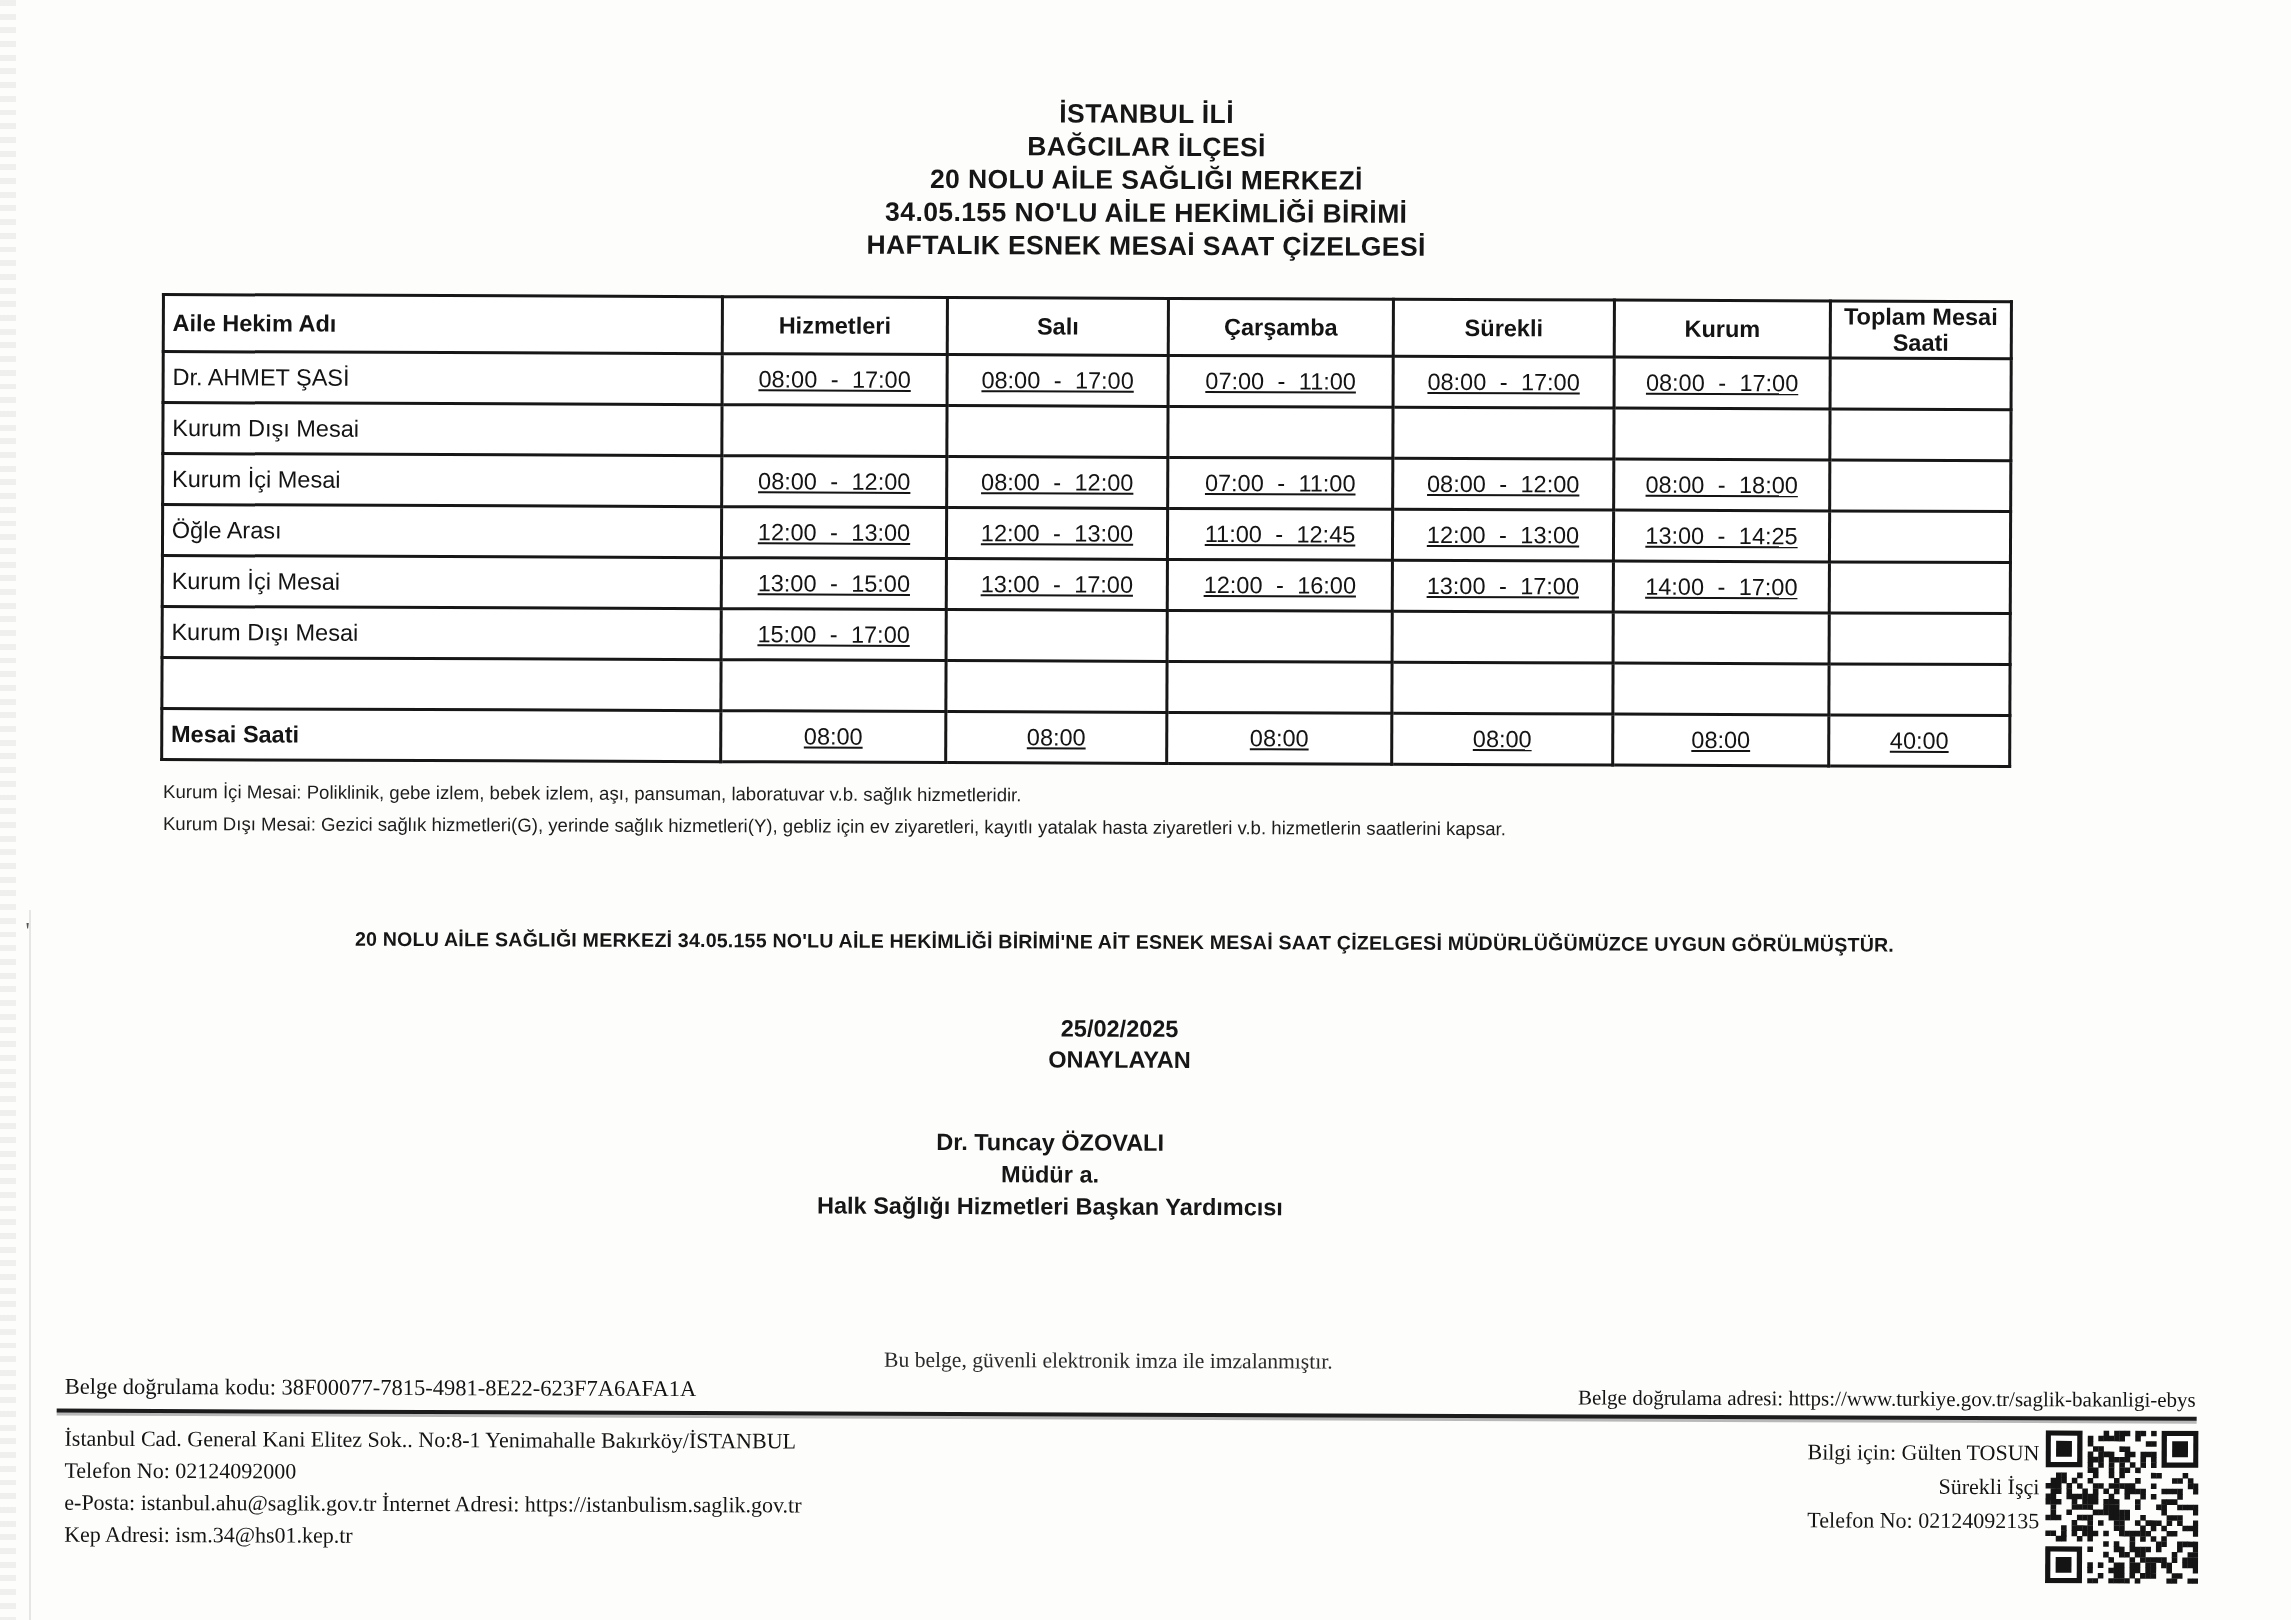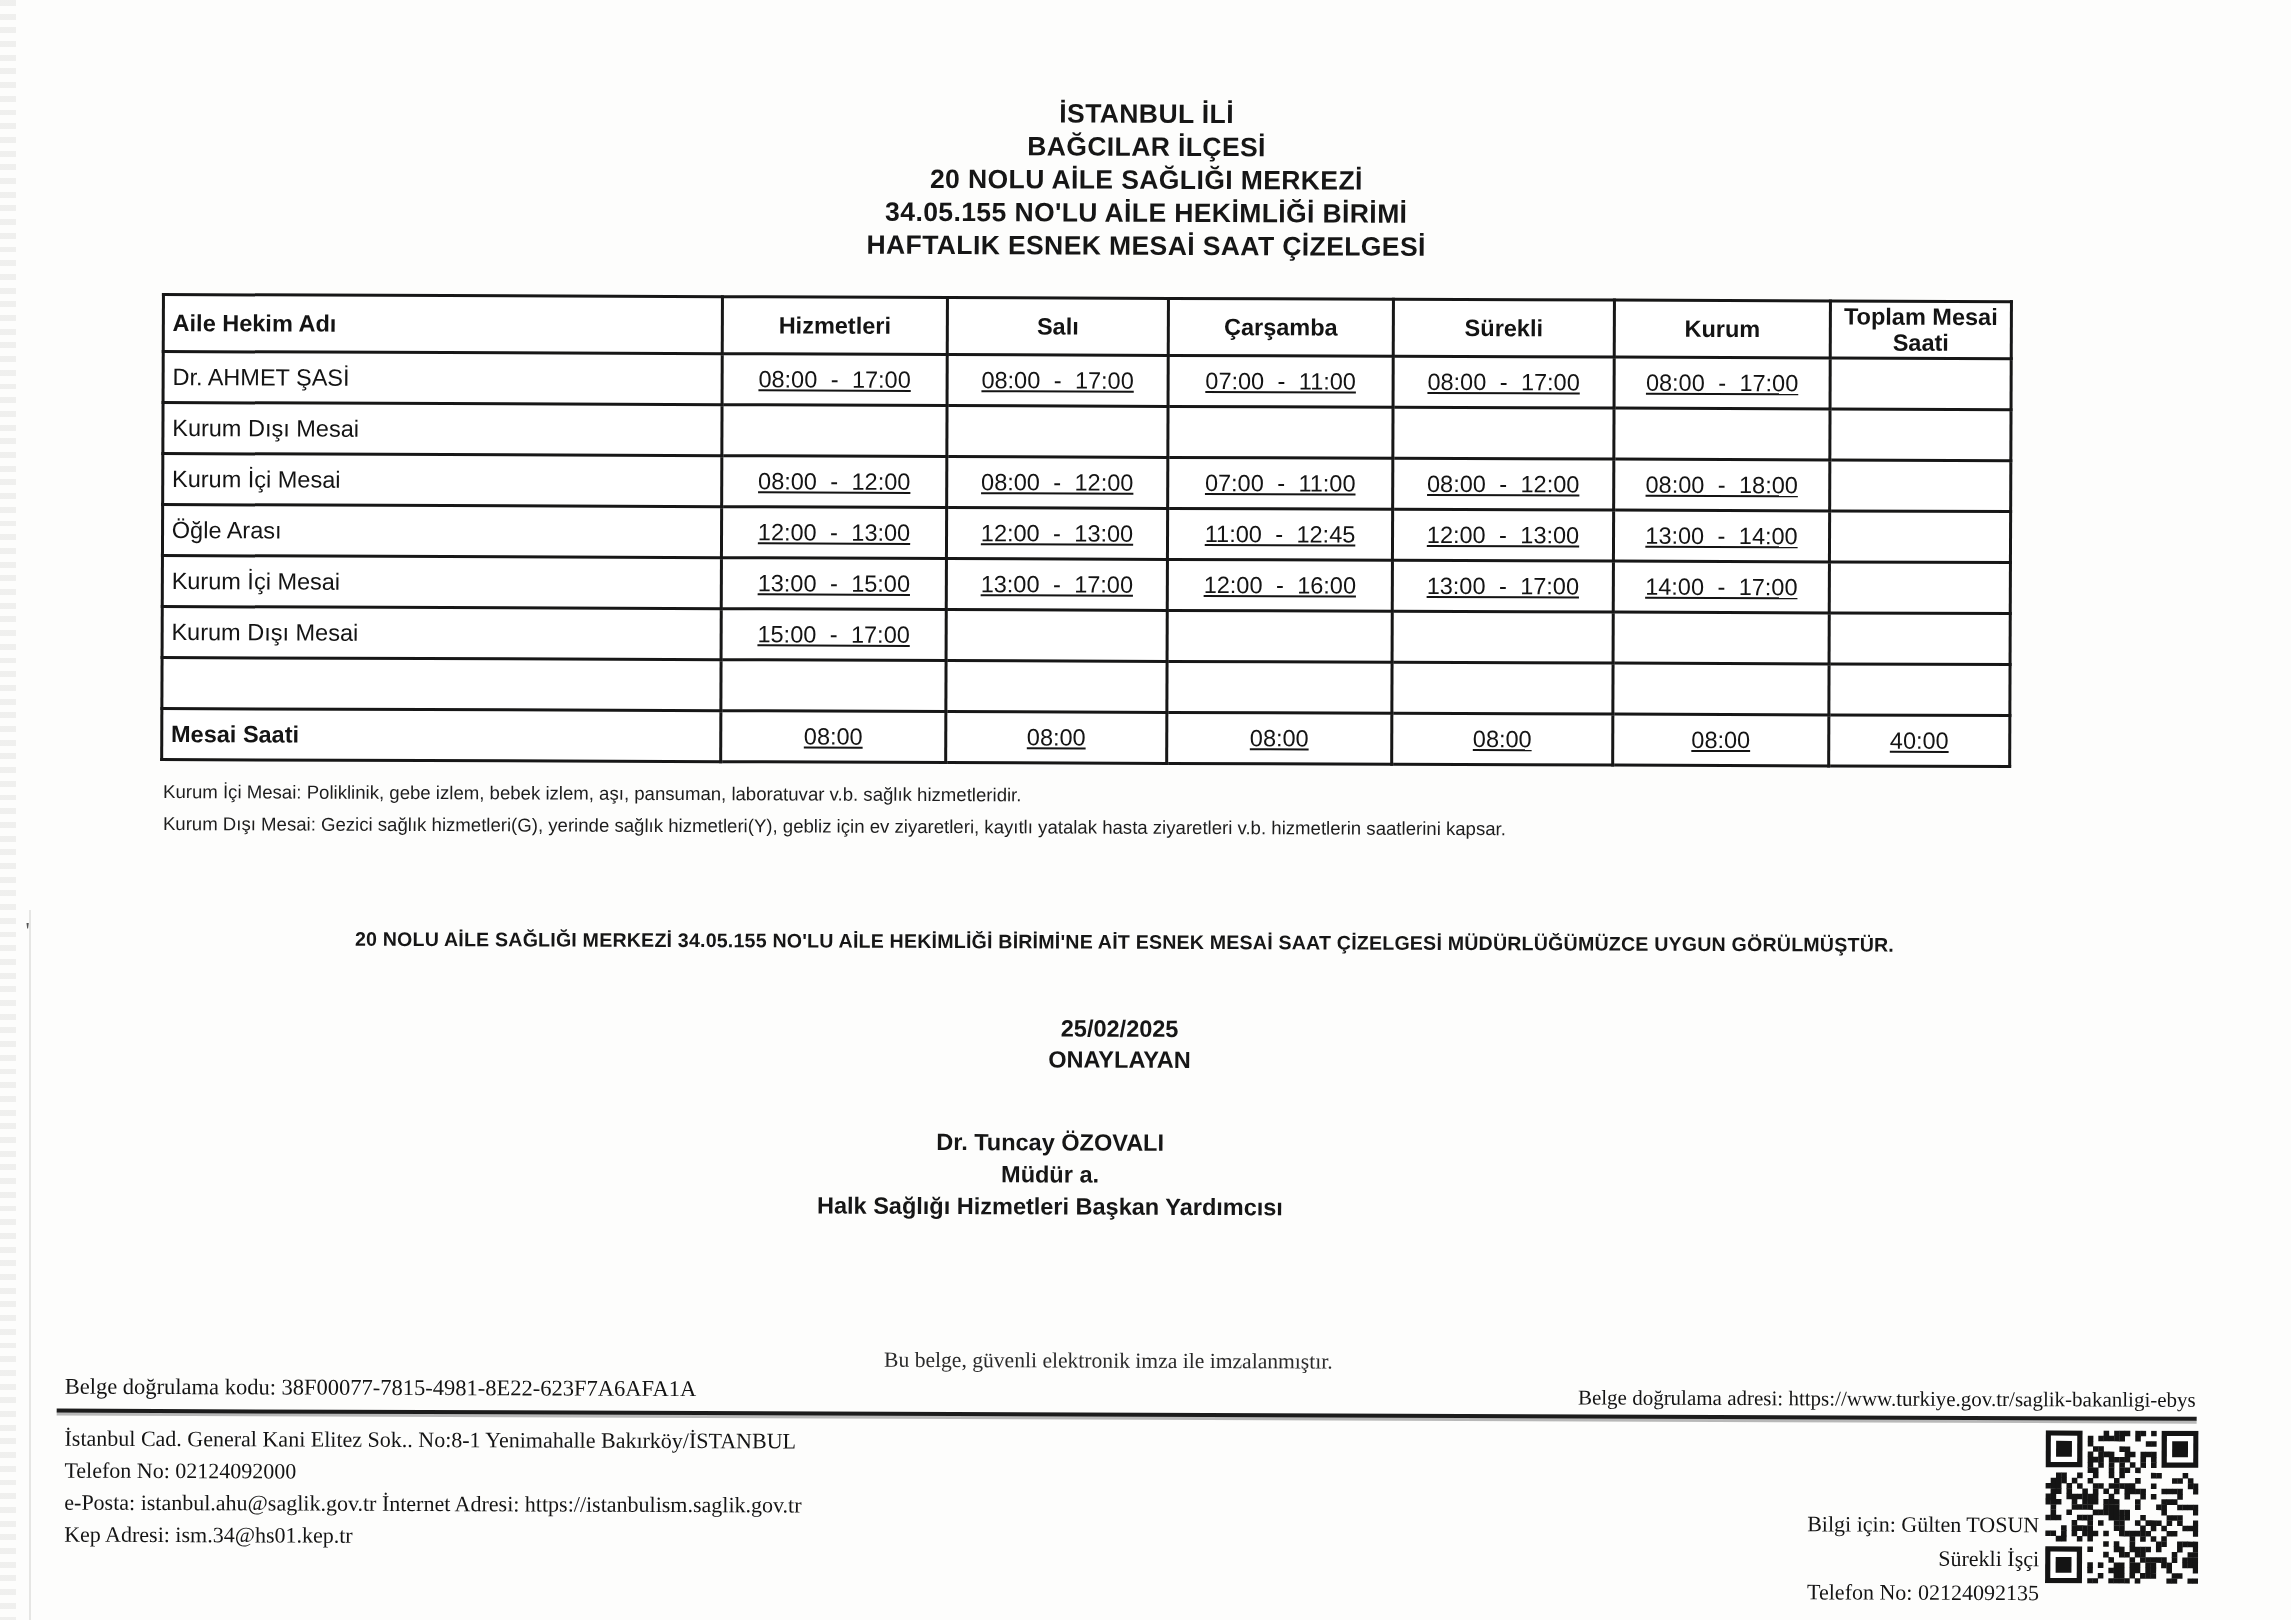--- a/index.html
+++ b/index.html
@@ -45,21 +45,21 @@
     font-weight:bold;font-size:23.5px;line-height:32px;color:#161616;}
 
   
   .serif{font-family:"Liberation Serif",serif;}
   .esign-note{position:absolute;left:0;top:1345px;width:2225px;text-align:center;font-size:21.6px;color:#2a2a2a;}
   .verify-code{position:absolute;left:69px;top:1374px;font-size:22.5px;color:#141414;}
   .verify-addr{position:absolute;right:92px;top:1380px;font-size:21px;color:#141414;}
   .footer-rule{position:absolute;left:61px;top:1409px;width:2140px;height:3.9px;background:#1c1c1c;
     box-shadow:0 2.9px 0 rgba(28,28,28,.30);}
   .address-block{position:absolute;left:69px;top:1423px;font-size:22px;line-height:32px;color:#141414;}
-  .contact-block{position:absolute;right:248px;top:1501px;text-align:right;font-size:22px;line-height:34px;color:#141414;}
+  .contact-block{position:absolute;right:248px;top:1429px;text-align:right;font-size:22px;line-height:34px;color:#141414;}
   .qr{position:absolute;left:2050px;top:1423px;width:153px;height:153px;}
 </style>
 </head>
 <body>
 
 <div class="page">
   <div class="edge-noise"></div>
   <div class="edge-line"></div>
   <div class="corner-mark">'</div>
 
@@ -121,21 +121,21 @@
           <td class="time">08:00 - 12:00</td>
           <td class="time">08:00 - 18:00</td>
           <td class="time"></td>
         </tr>
         <tr>
           <td class="label">Öğle Arası</td>
           <td class="time">12:00 - 13:00</td>
           <td class="time">12:00 - 13:00</td>
           <td class="time">11:00 - 12:45</td>
           <td class="time">12:00 - 13:00</td>
-          <td class="time">13:00 - 14:00</td>
+          <td class="time">13:00 - 14:25</td>
           <td class="time"></td>
         </tr>
         <tr>
           <td class="label">Kurum İçi Mesai</td>
           <td class="time">13:00 - 15:00</td>
           <td class="time">13:00 - 17:00</td>
           <td class="time">12:00 - 16:00</td>
           <td class="time">13:00 - 17:00</td>
           <td class="time">14:00 - 17:00</td>
           <td class="time"></td>

